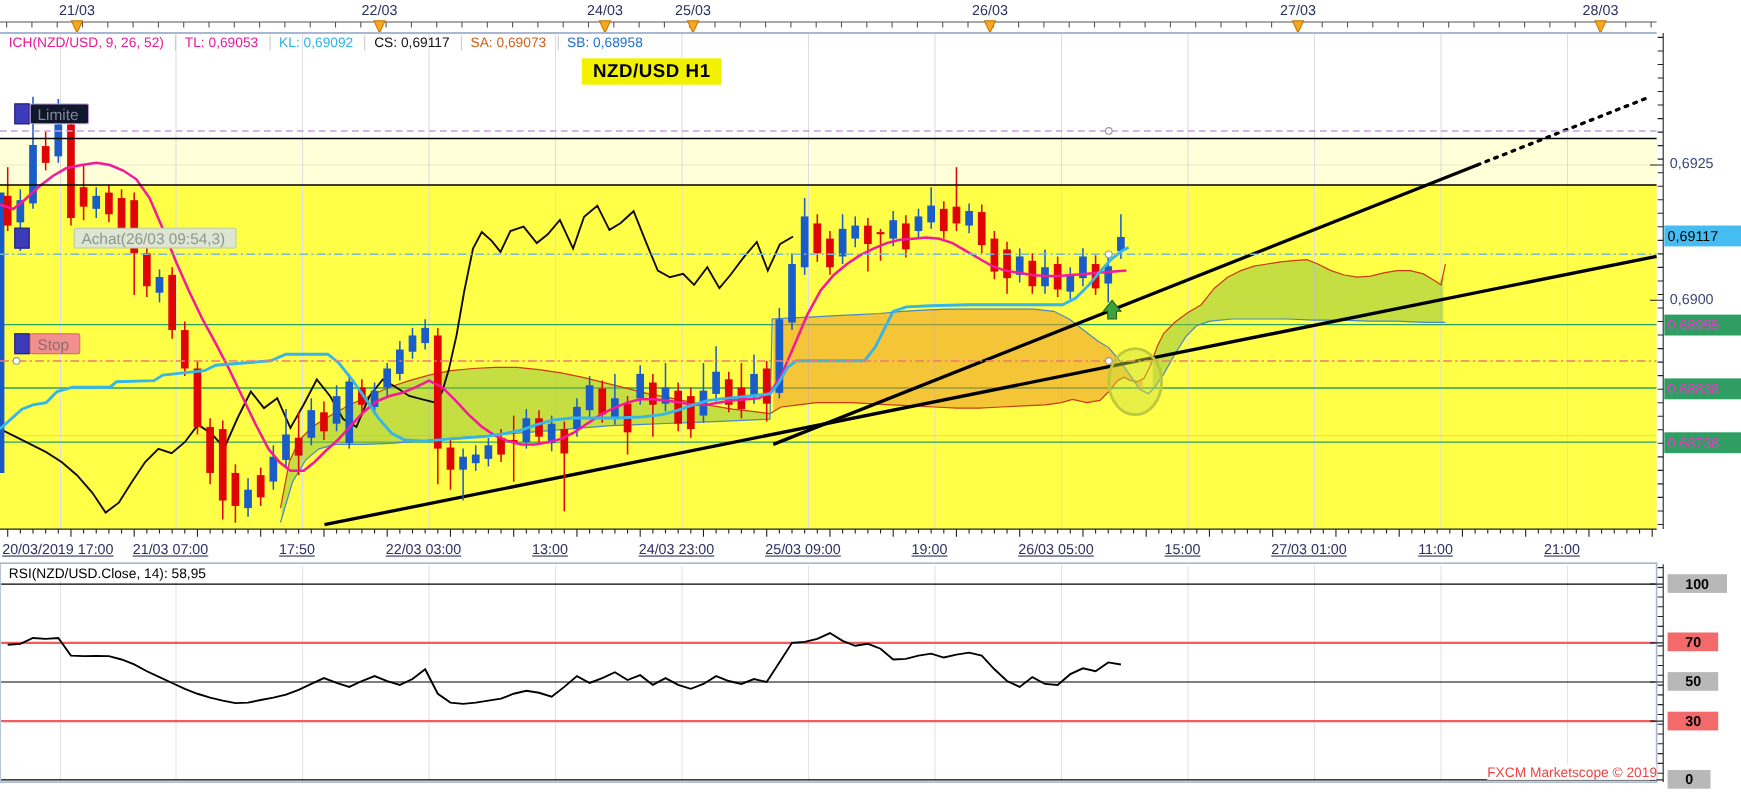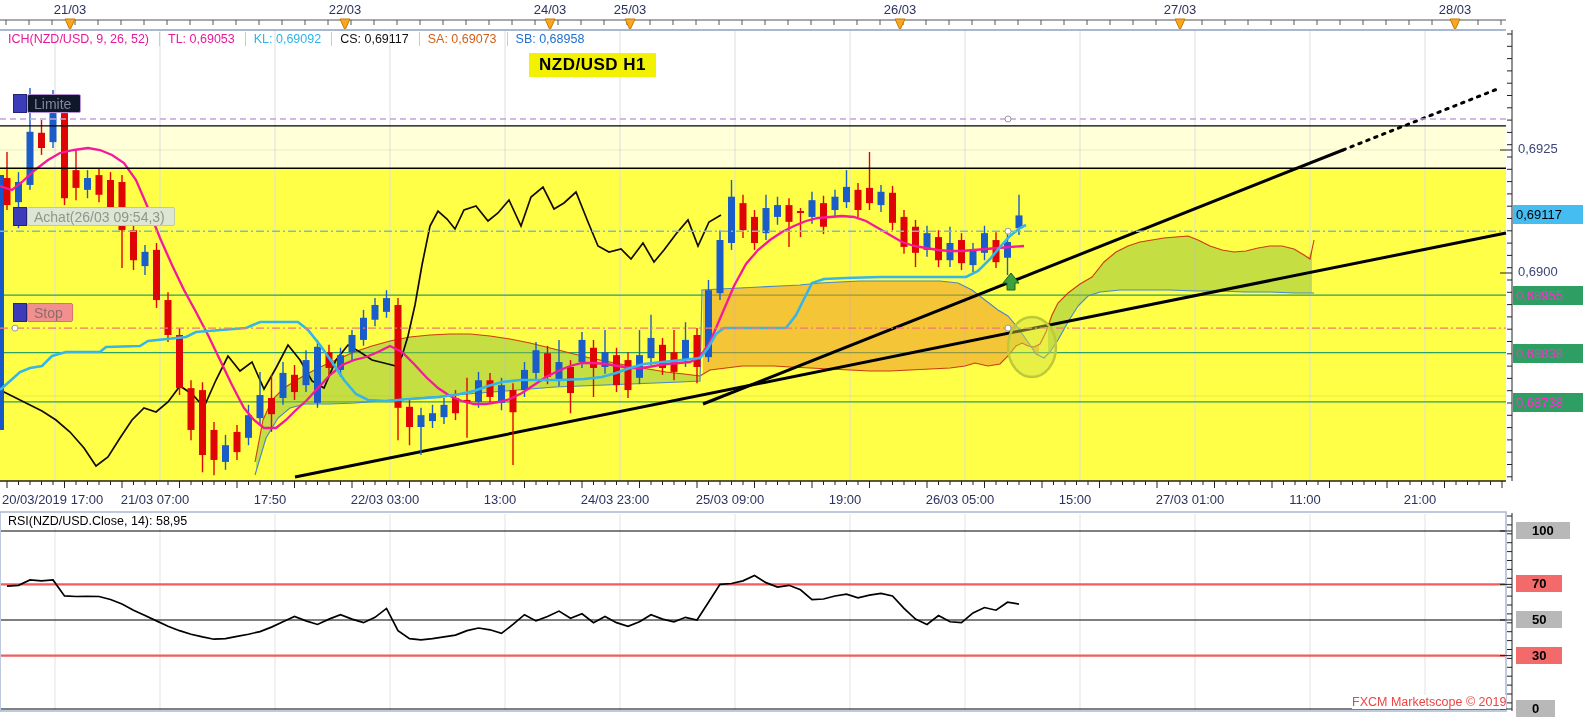--- a/index.html
+++ b/index.html
@@ -1,21 +1,21 @@
 <!DOCTYPE html>
 <html><head>
 <meta charset="utf-8">
 <style>
   html,body{margin:0;padding:0;background:#fff;width:1583px;height:720px;overflow:hidden;
     font-family:"Liberation Sans", sans-serif;}
   #root{position:relative;width:1583px;height:720px;background:#fff;}
   svg{position:absolute;left:0;top:0;z-index:1;}
   .ov{position:absolute;z-index:5;white-space:nowrap;}
   .dlabel{position:absolute;font-size:13px;color:#2b3160;transform:translateX(-50%);top:2px;}
-  .tlabel{position:absolute;font-size:13px;color:#2b3160;transform:translateX(-50%);}
+  .tlabel{position:absolute;font-size:13px;color:#2b3160;transform:translateX(-50%);text-decoration:underline;}
   .plabel{position:absolute;font-size:13px;color:#3a4578;}
   #ichHeader{left:8px;top:32px;font-size:12.5px;z-index:5;}
   #ichHeader span.seg{padding:0 10px 0 0;margin-right:8px;border-right:1px solid #ccc;}
   #ichHeader span.seg:last-child{border-right:none;}
   #pairTitle{left:529px;top:53px;background:#f2f200;color:#000;font-weight:bold;
     font-size:17px;padding:2px 10px;letter-spacing:0.5px;}
   .orderLbl{display:flex;align-items:stretch;height:19px;}
   .orderLbl .handle{width:12px;background:#3c3cba;border:1px solid #23237a;}
   .orderLbl .txt{font-size:14px;padding:1px 9px 0 6px;border:1px solid;border-radius:2px;}
   #limite{left:13px;top:94px;}
@@ -597,21 +597,21 @@
     </svg>
 
   <div class="ov" id="ichHeader"><span class="seg" style="color: rgb(232, 25, 156);">ICH(NZD/USD, 9, 26, 52)</span><span class="seg" style="color: rgb(232, 25, 156);">TL: 0,69053</span><span class="seg" style="color: rgb(47, 179, 232);">KL: 0,69092</span><span class="seg" style="color: rgb(17, 17, 17);">CS: 0,69117</span><span class="seg" style="color: rgb(210, 96, 26);">SA: 0,69073</span><span class="seg" style="color: rgb(31, 111, 208);">SB: 0,68958</span></div>
 
   <div class="ov" id="pairTitle">NZD/USD H1</div>
 
   <div class="ov orderLbl" id="limite" style="top: 94.004px;">
     <span class="handle"></span>
     <span class="txt">Limite</span>
   </div>
-  <div class="ov orderLbl" id="achat" style="top: 207.18px;">
+  <div class="ov orderLbl" id="achat" style="top: 207.18px; gap: 40px;">
     <span class="handle"></span>
     <span class="txt">Achat(26/03 09:54,3)</span>
   </div>
   <div class="ov orderLbl" id="stop" style="top: 303.104px;">
     <span class="handle"></span>
     <span class="txt">Stop</span>
   </div>
 
   <div class="ov badge" id="curBadge" style="top: 205.436px;">0,69117</div>
 

